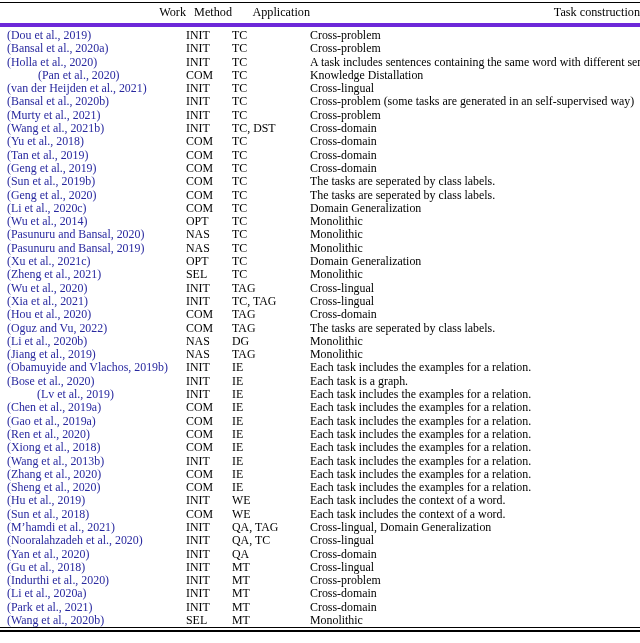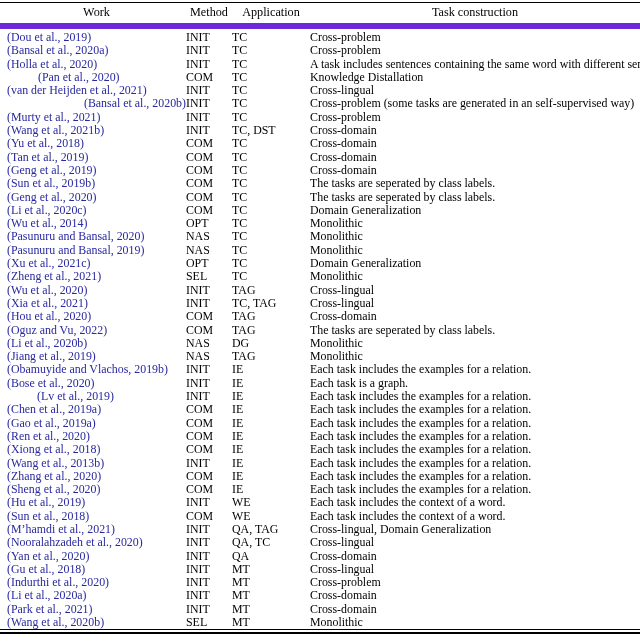--- a/index.html
+++ b/index.html
@@ -22,25 +22,25 @@
   }
   table.paper-table {
     width: 640px;
     border-collapse: collapse;
     table-layout: fixed;
     margin-top: 2px;
     border-top: 1.5px solid #000000;
   }
   table.paper-table th {
     font-weight: normal;
-    text-align: center;
+    text-align: right;
     font-size: 12.2px;
     line-height: 13px;
     padding: 3px 0 4px 0;
-    border-bottom: 6px solid #6d28d9;
+    border-bottom: 4px solid #6d28d9;
     white-space: nowrap;
     overflow: hidden;
   }
   table.paper-table td {
     font-size: 11.9px;
     line-height: 13.3px;
     height: 13.3px;
     padding: 0;
     white-space: nowrap;
     overflow: hidden;
@@ -107,21 +107,21 @@
           <td>TC</td>
           <td>Knowledge Distallation</td>
         </tr>
         <tr>
           <td class="cite" style="color: rgb(40, 40, 159);">(van der Heijden et al., 2021)</td>
           <td>INIT</td>
           <td>TC</td>
           <td>Cross-lingual</td>
         </tr>
         <tr>
-          <td class="cite" style="color: rgb(40, 40, 159); text-align: right;">(Bansal et al., 2020b)</td>
+          <td class="cite" style="color: rgb(40, 40, 159);">(Bansal et al., 2020b)</td>
           <td>INIT</td>
           <td>TC</td>
           <td>Cross-problem (some tasks are generated in an self-supervised way)</td>
         </tr>
         <tr>
           <td class="cite" style="color: rgb(40, 40, 159);">(Murty et al., 2021)</td>
           <td>INIT</td>
           <td>TC</td>
           <td>Cross-problem</td>
         </tr>

